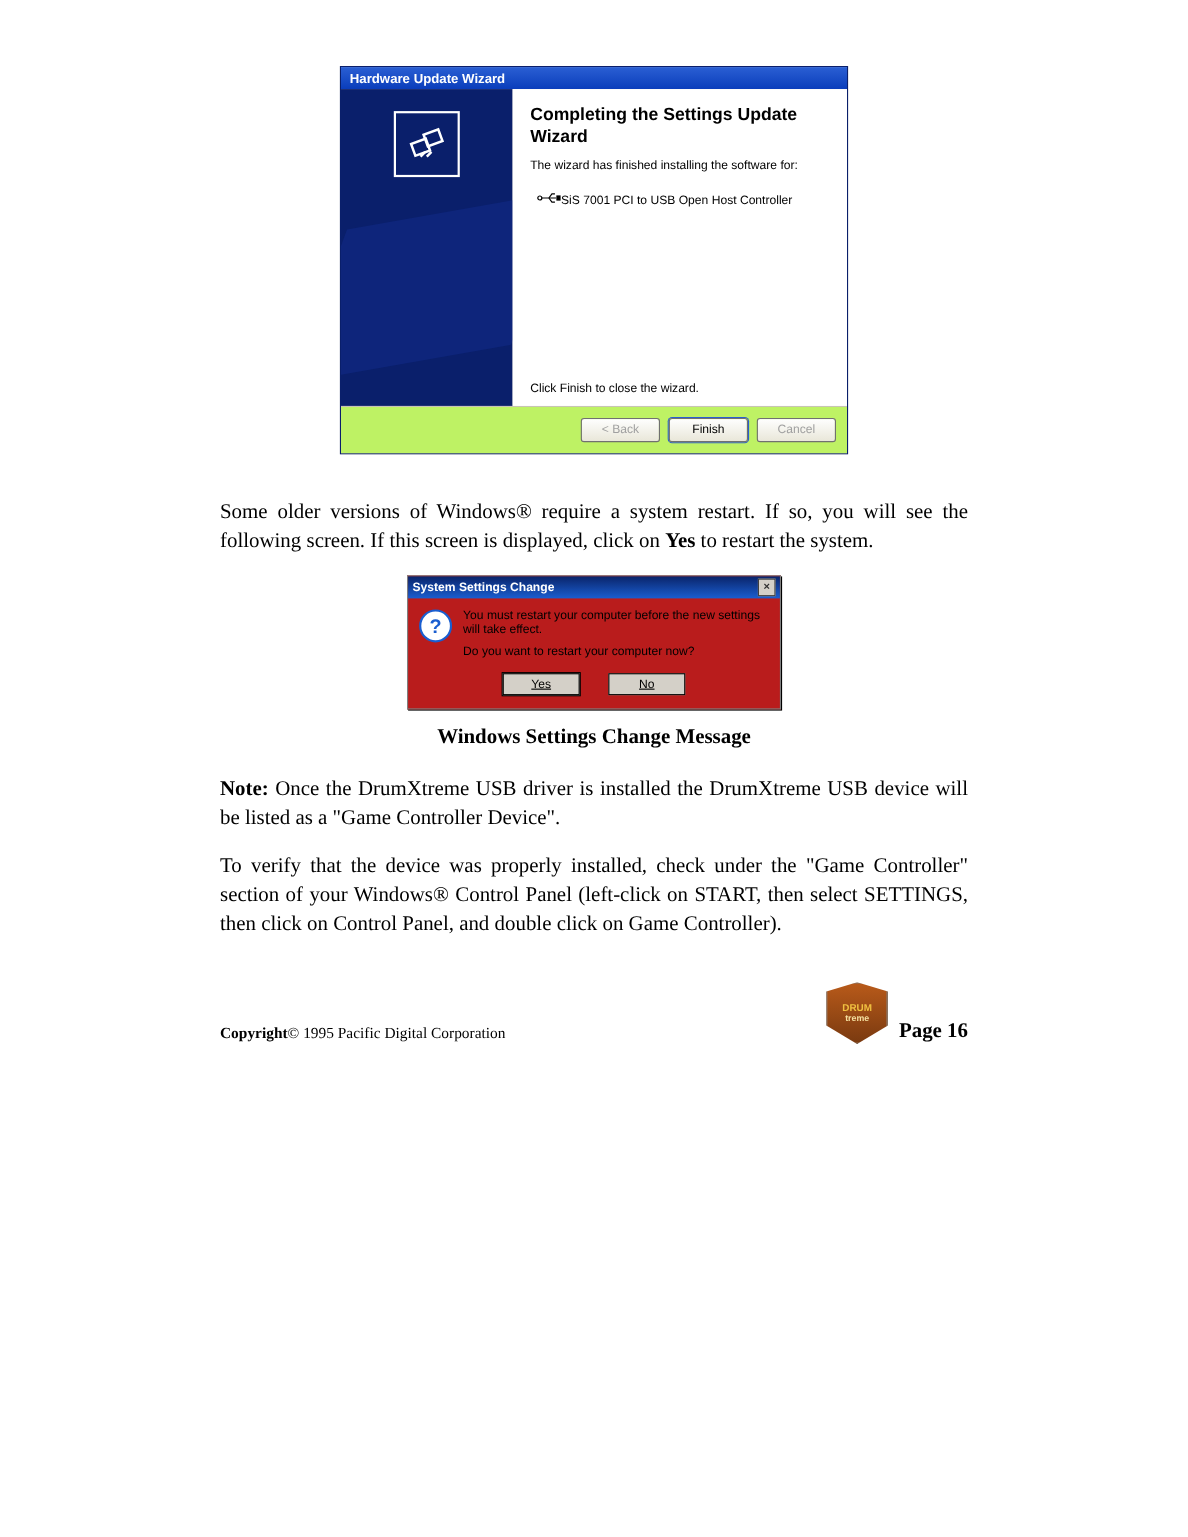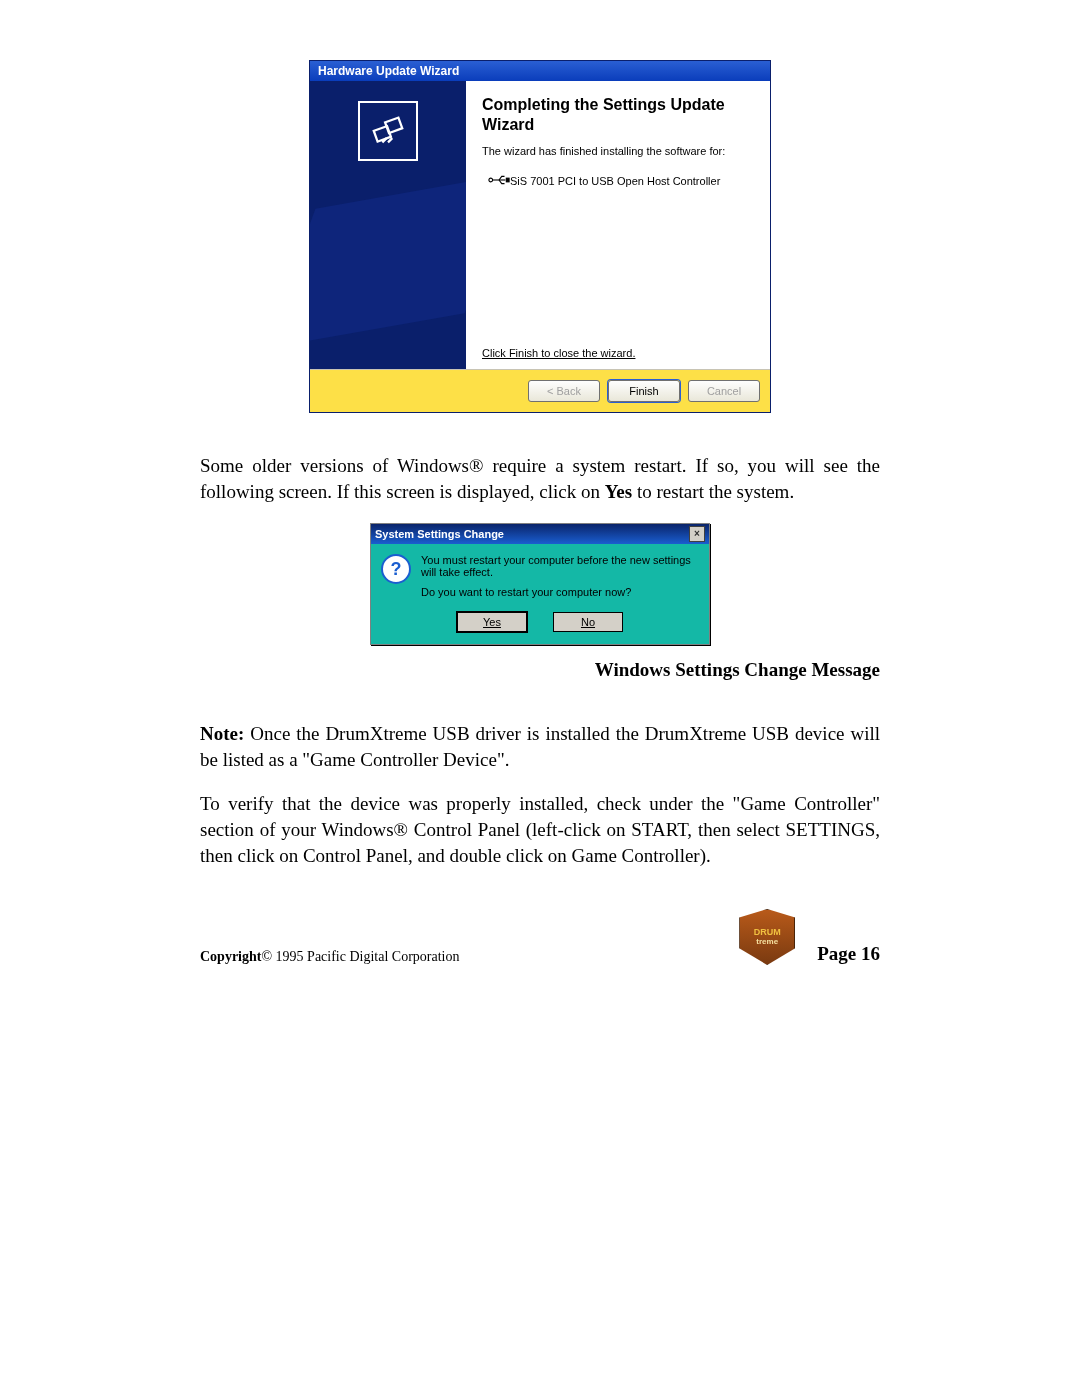--- a/index.html
+++ b/index.html
@@ -75,23 +75,23 @@
     margin-bottom: 10px;
   }
   .hw-desc { font-size: 11px; margin-bottom: 16px; }
   .hw-device {
     display: flex;
     align-items: center;
     font-size: 11px;
     margin-left: 6px;
   }
   .hw-device .usb-icon svg { width: 22px; height: 14px; }
-  .hw-close { margin-top: auto; font-size: 11px; text-decoration: underline; }
+  .hw-close { margin-top: auto; font-size: 11px; }
   .hw-buttons {
-    background: #fde047;
+    background: #bef264;
     padding: 10px;
     display: flex;
     justify-content: flex-end;
     gap: 8px;
     border-top: 1px solid #c8c4b4;
   }
   .xp-btn {
     min-width: 72px;
     height: 22px;
     border: 1px solid #707070;
@@ -109,31 +109,31 @@
 
   
   .doc-p {
     font-size: 19px;
     line-height: 26px;
     text-align: justify;
     margin: 0 0 18px;
   }
   .doc-caption {
     font-weight: bold;
-    text-align: right;
+    text-align: center;
     font-size: 19px;
-    margin: 14px 0 40px;
+    margin: 14px 0 24px;
   }
 
   
   .sys-dialog {
     width: 338px;
     margin: 0 auto 6px;
     border: 1px solid #808080;
-    background: #14b8a6;
+    background: #b91c1c;
     font-family: Tahoma, Arial, sans-serif;
     font-size: 11px;
     box-shadow: 1px 1px 0 #000;
   }
   .sys-title {
     background: linear-gradient(#0a246a, #1a5ed0);
     color: #fff;
     font-weight: bold;
     padding: 2px 4px;
     display: flex;
@@ -190,21 +190,21 @@
     display: flex;
     align-items: flex-end;
     justify-content: space-between;
     margin-top: 40px;
     font-size: 14px;
   }
   .footer .cp { font-size: 14px; }
   .footer .right {
     display: flex;
     align-items: flex-end;
-    gap: 24px;
+    gap: 12px;
   }
   .logo {
     width: 54px;
     text-align: center;
   }
   .logo .shield {
     width: 54px; height: 54px;
     background: linear-gradient(#b85a1a, #7a3a10);
     clip-path: polygon(50% 0, 100% 15%, 100% 70%, 50% 100%, 0 70%, 0 15%);
     display: flex; flex-direction: column;

